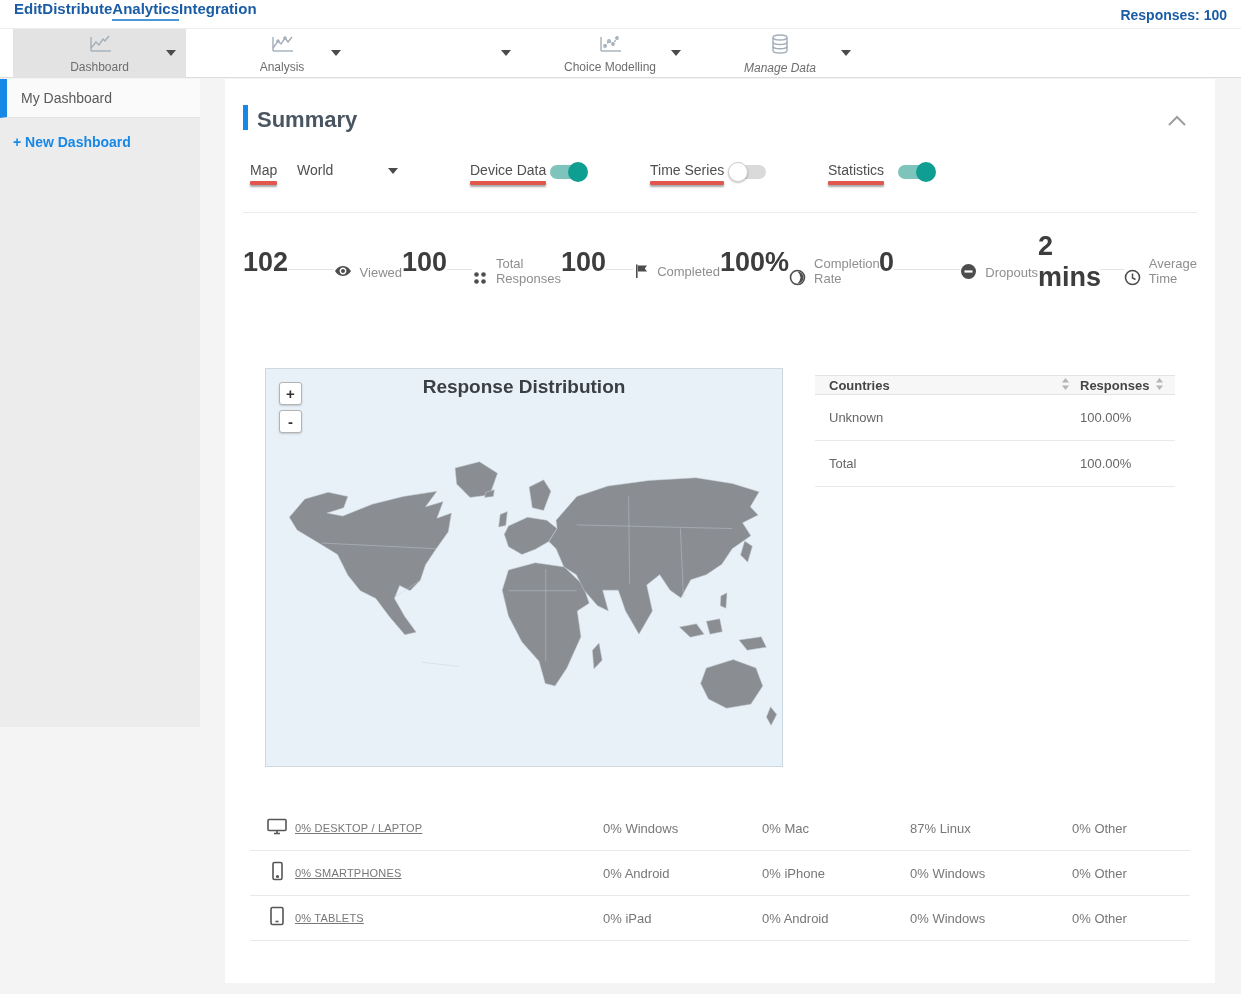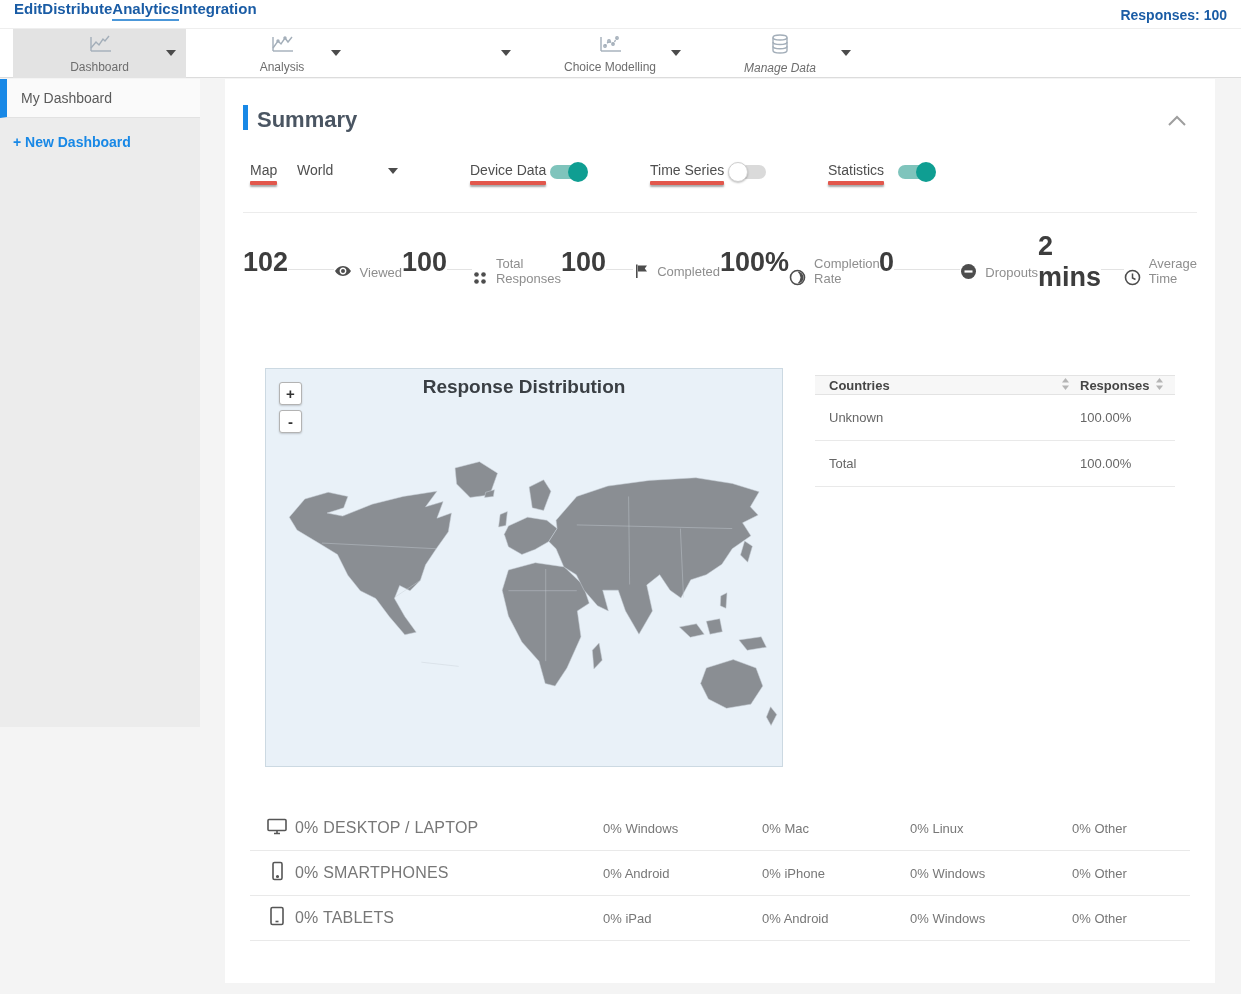--- a/index.html
+++ b/index.html
@@ -75,21 +75,21 @@
   .sort-icon { display:inline-block; }
   .ct-row { height:46px; border-bottom:1px solid #e9e9e9; display:flex; align-items:center; font-size:13px; color:#666; }
   .ct-c1 { padding-left:14px; flex:1; }
   .ct-c2 { width:105px; padding-left:10px; }
 
   
   .dtable { position:absolute; left:25px; top:727px; width:940px; }
   .d-row { position:relative; height:45px; border-bottom:1px solid #e9e9e9; }
   .d-row > * { position:absolute; top:50%; transform:translateY(-50%); }
   .d-icon { left:16px; }
-  .d-label { left:45px; font-size:16px; color:#777; letter-spacing:.2px; }
+  .d-label { left:45px; font-size:11px; color:#777; letter-spacing:.2px;text-decoration:underline; }
   .d-c2 { left:353px; } .d-c3 { left:512px; } .d-c4 { left:660px; } .d-c5 { left:822px; }
   .d-cell { font-size:13px; color:#777; }
   .dicon { stroke:#565656; fill:none; stroke-width:1.6; }
 </style>
 </head>
 <body>
 
 <div class="page">
 
   <div class="topnav">
@@ -371,21 +371,21 @@
     <div class="dtable">
       <div class="d-row">
         <span class="d-icon"><svg class="dicon" width="22" height="19" viewBox="0 0 22 19">
               <rect x="2" y="3" width="18" height="11" rx="1"></rect>
               <path d="M8 17 L14 17"></path>
               <path d="M11 14 L11 17"></path>
             </svg></span>
         <span class="d-label">0% DESKTOP / LAPTOP</span>
         <span class="d-c2 d-cell">0% Windows</span>
         <span class="d-c3 d-cell">0% Mac</span>
-        <span class="d-c4 d-cell">0% Linux</span>
+        <span class="d-c4 d-cell">87% Linux</span>
         <span class="d-c5 d-cell">0% Other</span>
       </div>
       <div class="d-row">
         <span class="d-icon"><svg class="dicon" width="22" height="20" viewBox="0 0 22 20">
               <rect x="7" y="1.5" width="9" height="17" rx="1.5"></rect>
               <circle cx="11.5" cy="15.5" r="0.8" fill="#565656"></circle>
             </svg></span>
         <span class="d-label">0% SMARTPHONES</span>
         <span class="d-c2 d-cell">0% Android</span>
         <span class="d-c3 d-cell">0% iPhone</span>

